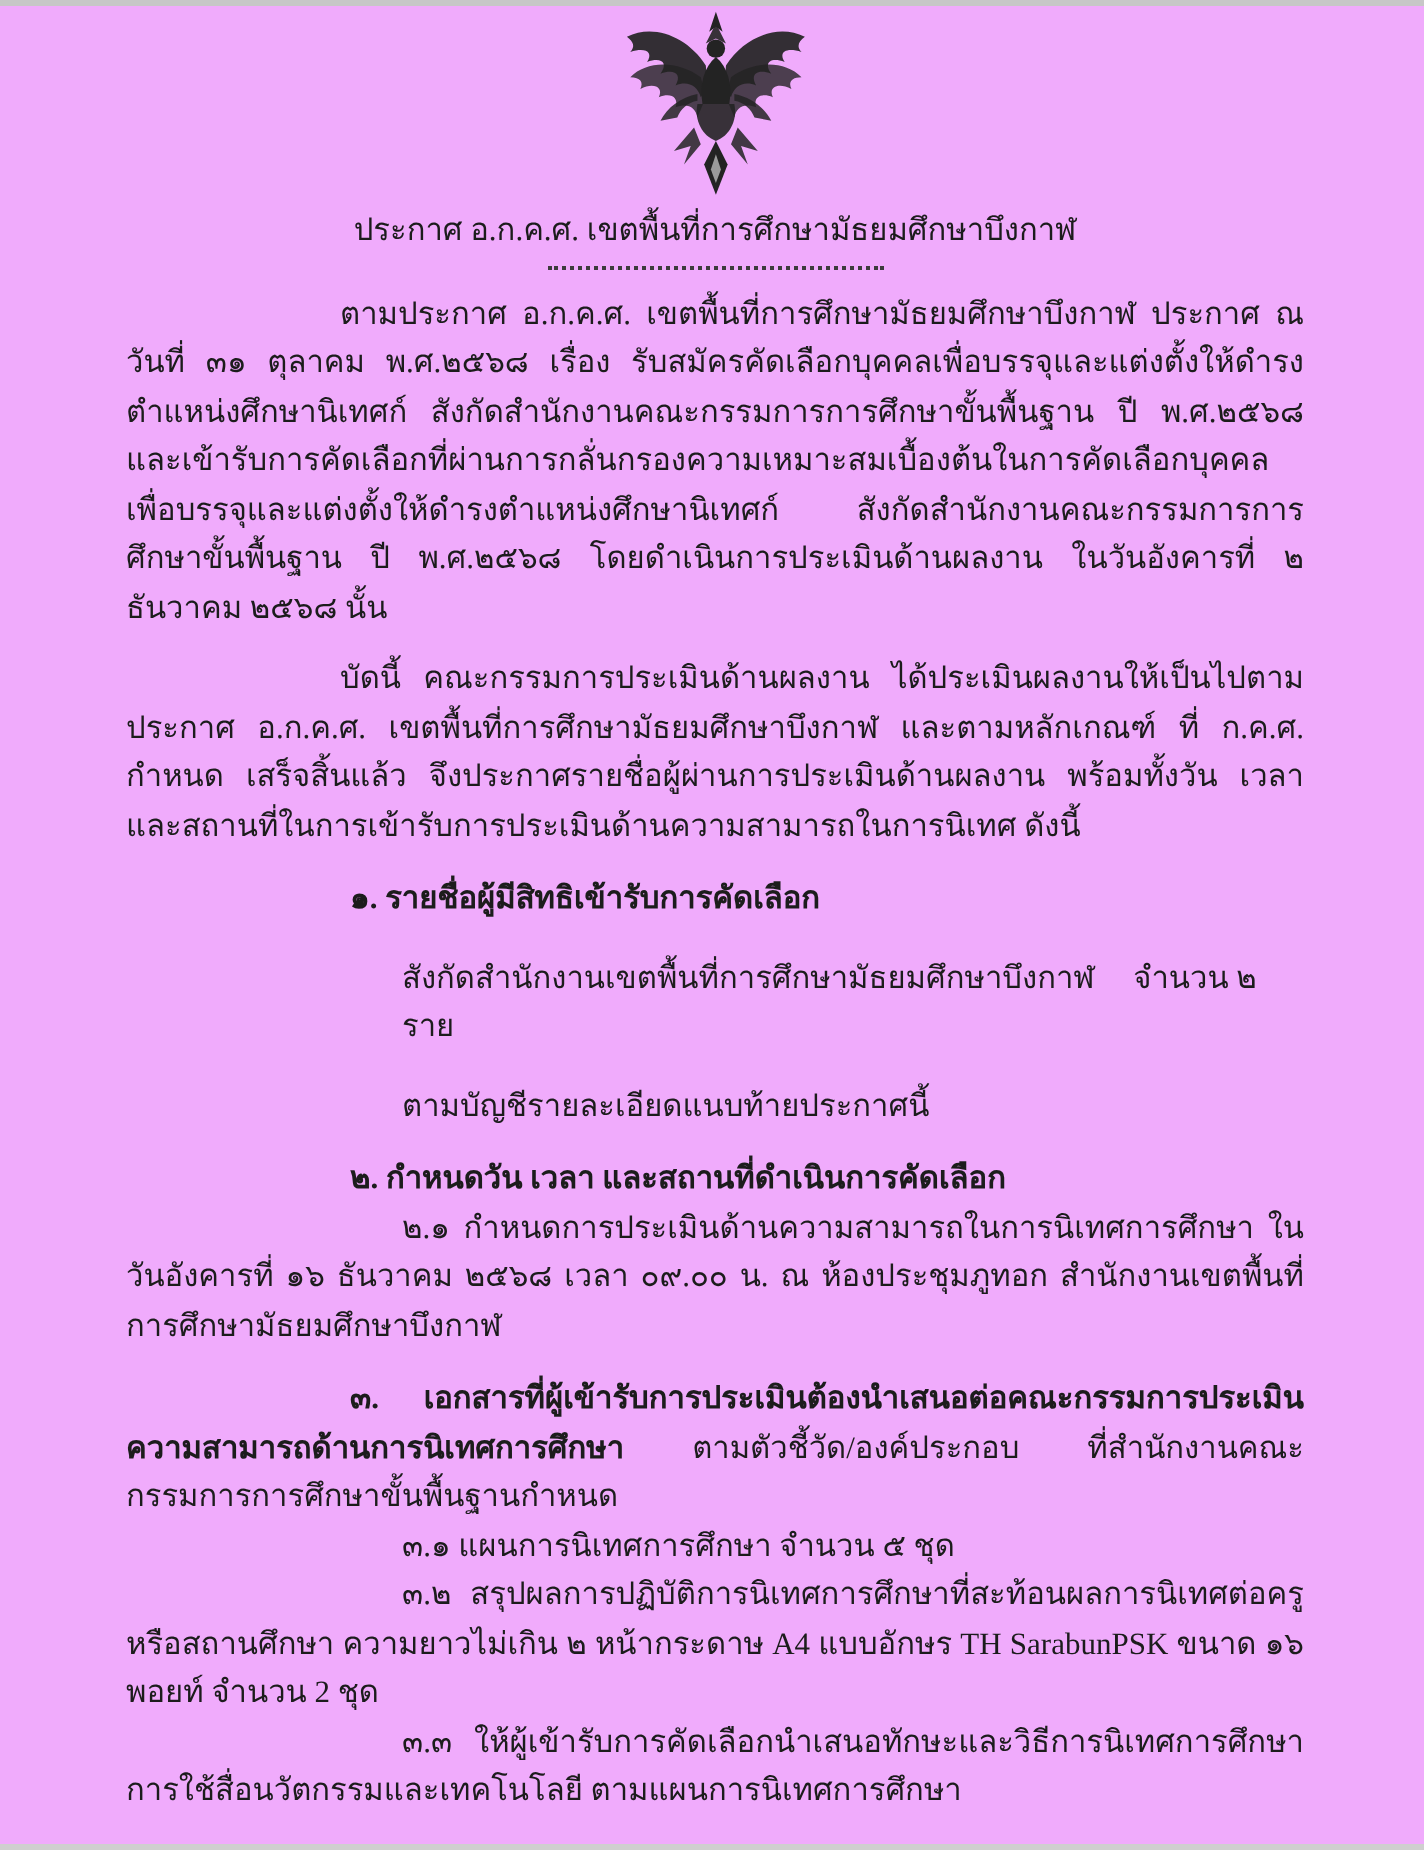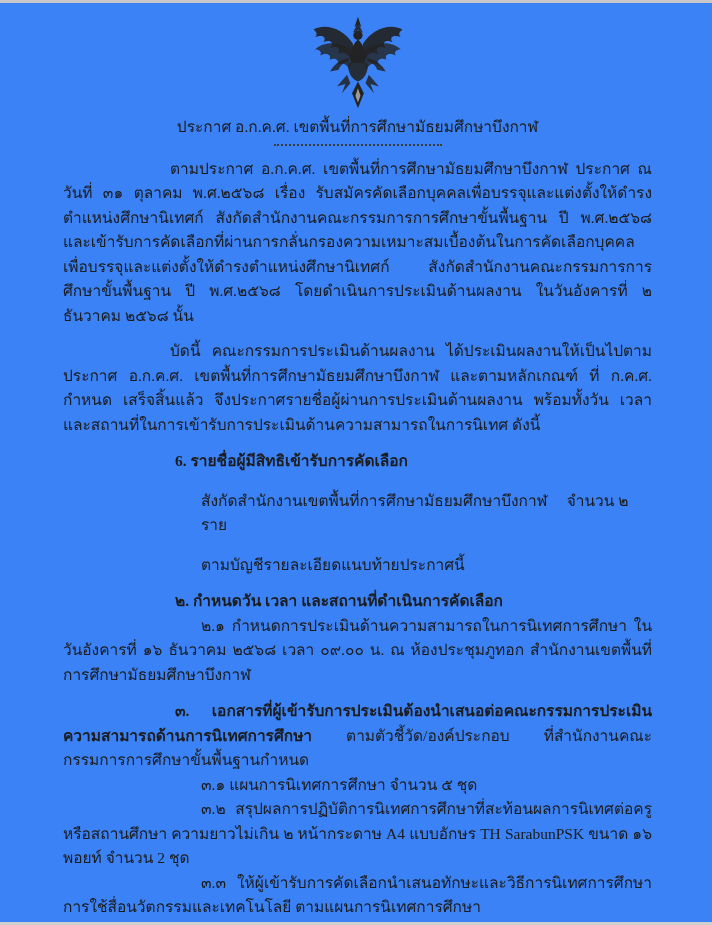--- a/index.html
+++ b/index.html
@@ -6,24 +6,24 @@
     margin: 0;
     padding: 0;
     background: #ffffff;
   }
   .page {
     position: relative;
     box-sizing: border-box;
     width: 712px;
     height: 925px;
     overflow: hidden;
-    background: #3b82f6;
+    background: #f0abfc;
     border-top: 3px solid #c7c7c7;
     border-bottom: 3px solid #cfcfcf;
-    padding: 11px 60px 10px 63px;
+    padding: 0 60px 10px 63px;
     font-family: "Liberation Serif", "DejaVu Serif", serif;
     color: #1c1c1c;
     font-size: 15.5px;
     line-height: 24.5px;
   }
   .emblem-wrap {
     text-align: center;
     margin: 2px 0 4px 0;
     height: 96px;
   }
@@ -101,21 +101,21 @@
   <div class="title-block">
     <p class="title-line">ประกาศ อ.ก.ค.ศ. เขตพื้นที่การศึกษามัธยมศึกษาบึงกาฬ</p>
   </div>
 
   <hr class="divider">
 
   <p class="para">ตามประกาศ อ.ก.ค.ศ. เขตพื้นที่การศึกษามัธยมศึกษาบึงกาฬ ประกาศ ณ วันที่ ๓๑ ตุลาคม พ.ศ.๒๕๖๘ เรื่อง รับสมัครคัดเลือกบุคคลเพื่อบรรจุและแต่งตั้งให้ดำรงตำแหน่งศึกษานิเทศก์ สังกัดสำนักงานคณะกรรมการการศึกษาขั้นพื้นฐาน ปี พ.ศ.๒๕๖๘ และเข้ารับการคัดเลือกที่ผ่านการกลั่นกรองความเหมาะสมเบื้องต้นในการคัดเลือกบุคคลเพื่อบรรจุและแต่งตั้งให้ดำรงตำแหน่งศึกษานิเทศก์ สังกัดสำนักงานคณะกรรมการการศึกษาขั้นพื้นฐาน ปี พ.ศ.๒๕๖๘ โดยดำเนินการประเมินด้านผลงาน ในวันอังคารที่ ๒ ธันวาคม ๒๕๖๘ นั้น</p>
 
   <p class="para">บัดนี้ คณะกรรมการประเมินด้านผลงาน ได้ประเมินผลงานให้เป็นไปตามประกาศ อ.ก.ค.ศ. เขตพื้นที่การศึกษามัธยมศึกษาบึงกาฬ และตามหลักเกณฑ์ ที่ ก.ค.ศ. กำหนด เสร็จสิ้นแล้ว จึงประกาศรายชื่อผู้ผ่านการประเมินด้านผลงาน พร้อมทั้งวัน เวลา และสถานที่ในการเข้ารับการประเมินด้านความสามารถในการนิเทศ ดังนี้</p>
 
-  <p class="sec-head">6. รายชื่อผู้มีสิทธิเข้ารับการคัดเลือก</p>
+  <p class="sec-head">๑. รายชื่อผู้มีสิทธิเข้ารับการคัดเลือก</p>
   <p class="sub-line">สังกัดสำนักงานเขตพื้นที่การศึกษามัธยมศึกษาบึงกาฬ     จำนวน ๒ ราย</p>
   <p class="sub-line">ตามบัญชีรายละเอียดแนบท้ายประกาศนี้</p>
 
   <p class="sec-head">๒. กำหนดวัน เวลา และสถานที่ดำเนินการคัดเลือก</p>
   <p class="sub-para">๒.๑ กำหนดการประเมินด้านความสามารถในการนิเทศการศึกษา ในวันอังคารที่ ๑๖ ธันวาคม ๒๕๖๘ เวลา ๐๙.๐๐ น. ณ ห้องประชุมภูทอก สำนักงานเขตพื้นที่การศึกษามัธยมศึกษาบึงกาฬ</p>
 
   <p class="sec-para"><strong>๓. เอกสารที่ผู้เข้ารับการประเมินต้องนำเสนอต่อคณะกรรมการประเมินความสามารถด้านการนิเทศการศึกษา</strong><span> ตามตัวชี้วัด/องค์ประกอบ ที่สำนักงานคณะกรรมการการศึกษาขั้นพื้นฐานกำหนด</span></p>
   <p class="sub-para">๓.๑ แผนการนิเทศการศึกษา จำนวน ๕ ชุด</p>
   <p class="sub-para">๓.๒ สรุปผลการปฏิบัติการนิเทศการศึกษาที่สะท้อนผลการนิเทศต่อครูหรือสถานศึกษา ความยาวไม่เกิน ๒ หน้ากระดาษ A4 แบบอักษร TH SarabunPSK ขนาด ๑๖ พอยท์ จำนวน 2 ชุด</p>
   <p class="sub-para">๓.๓ ให้ผู้เข้ารับการคัดเลือกนำเสนอทักษะและวิธีการนิเทศการศึกษา การใช้สื่อนวัตกรรมและเทคโนโลยี ตามแผนการนิเทศการศึกษา</p>

